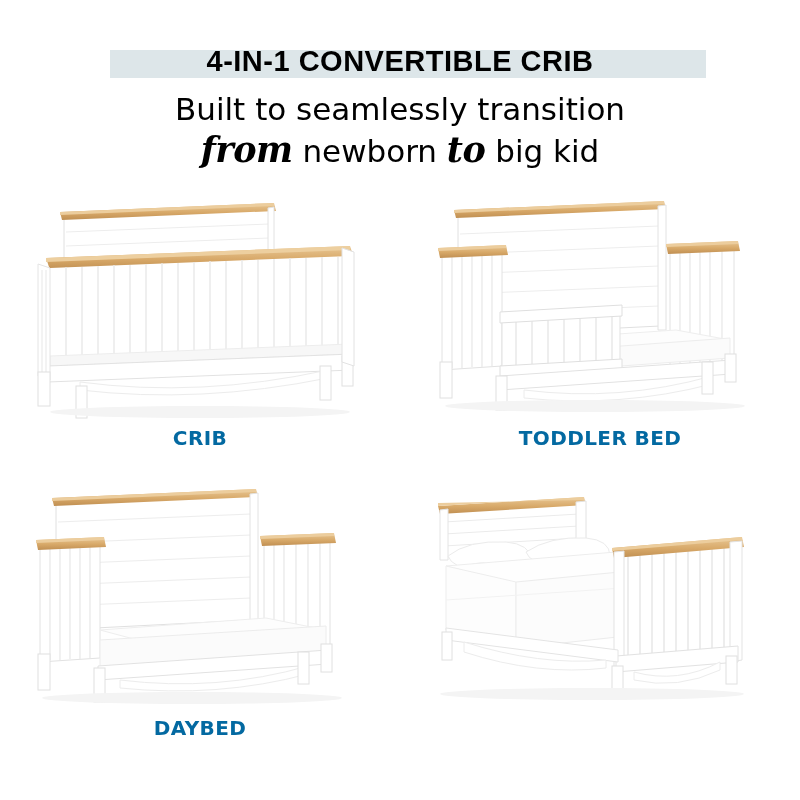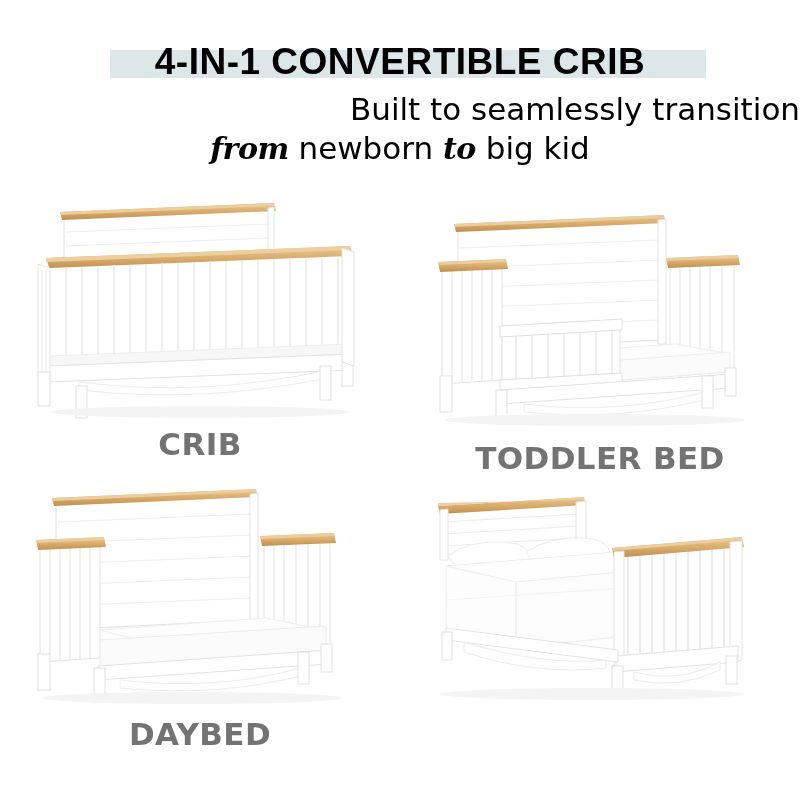--- a/index.html
+++ b/index.html
@@ -17,56 +17,56 @@
   #title-wrap{
     position:absolute;left:0;top:36px;width:800px;height:50px;
     display:flex;align-items:center;justify-content:center;
   }
   #title-highlight{
     position:absolute;left:110px;top:14px;width:596px;height:28px;
     background:#dde6e9;
   }
   #title{
     position:relative;
-    font-size:37px;font-weight:bold;letter-spacing:.5px;
+    font-size:29px;font-weight:bold;letter-spacing:.5px;
     color:#000000;white-space:nowrap;line-height:1;
     font-family:"Liberation Sans", sans-serif;
   }
 
   #subtitle1{
     position:absolute;left:0;top:92px;width:800px;
-    text-align:right;font-size:31px;color:#000;line-height:1.1;
+    text-align:center;font-size:31px;color:#000;line-height:1.1;
     font-family:"DejaVu Sans", sans-serif;font-weight:400;
   }
   #subtitle2{
     position:absolute;left:0;top:131px;width:800px;
     text-align:center;font-size:31px;color:#000;line-height:1.1;
     font-family:"DejaVu Sans", sans-serif;white-space:nowrap;
   }
   .script{
     font-family:"DejaVu Serif", serif;
     font-style:italic;font-weight:bold;
-    font-size:30px;letter-spacing:-.5px;
+    font-size:35px;letter-spacing:-.5px;
   }
 
   
   .cell{position:absolute;width:360px;height:290px;}
   #cell-crib       {left:20px; top:190px;}
-  #cell-toddler    {left:420px;top:204px;text-decoration:underline;}
+  #cell-toddler    {left:420px;top:190px;text-decoration:underline;}
   #cell-daybed     {left:20px; top:480px;text-decoration:underline;}
   #cell-fullsize   {left:420px;top:480px;}
 
   .figure{position:absolute;left:0;top:0;width:360px;height:240px;}
   .figure svg{display:block;width:360px;height:240px;}
 
   .cell-label{
     position:absolute;left:0;top:236px;width:360px;
     text-align:center;
-    font-size:31px;font-weight:bold;letter-spacing:.4px;
-    color:#737373;
+    font-size:20px;font-weight:bold;letter-spacing:.4px;
+    color:#0369a1;
     font-family:"DejaVu Sans", sans-serif;
   }
 </style>
 </head>
 <body>
 
 <div id="header">
 
   <div id="title-wrap">
     <div id="title-highlight"></div>

